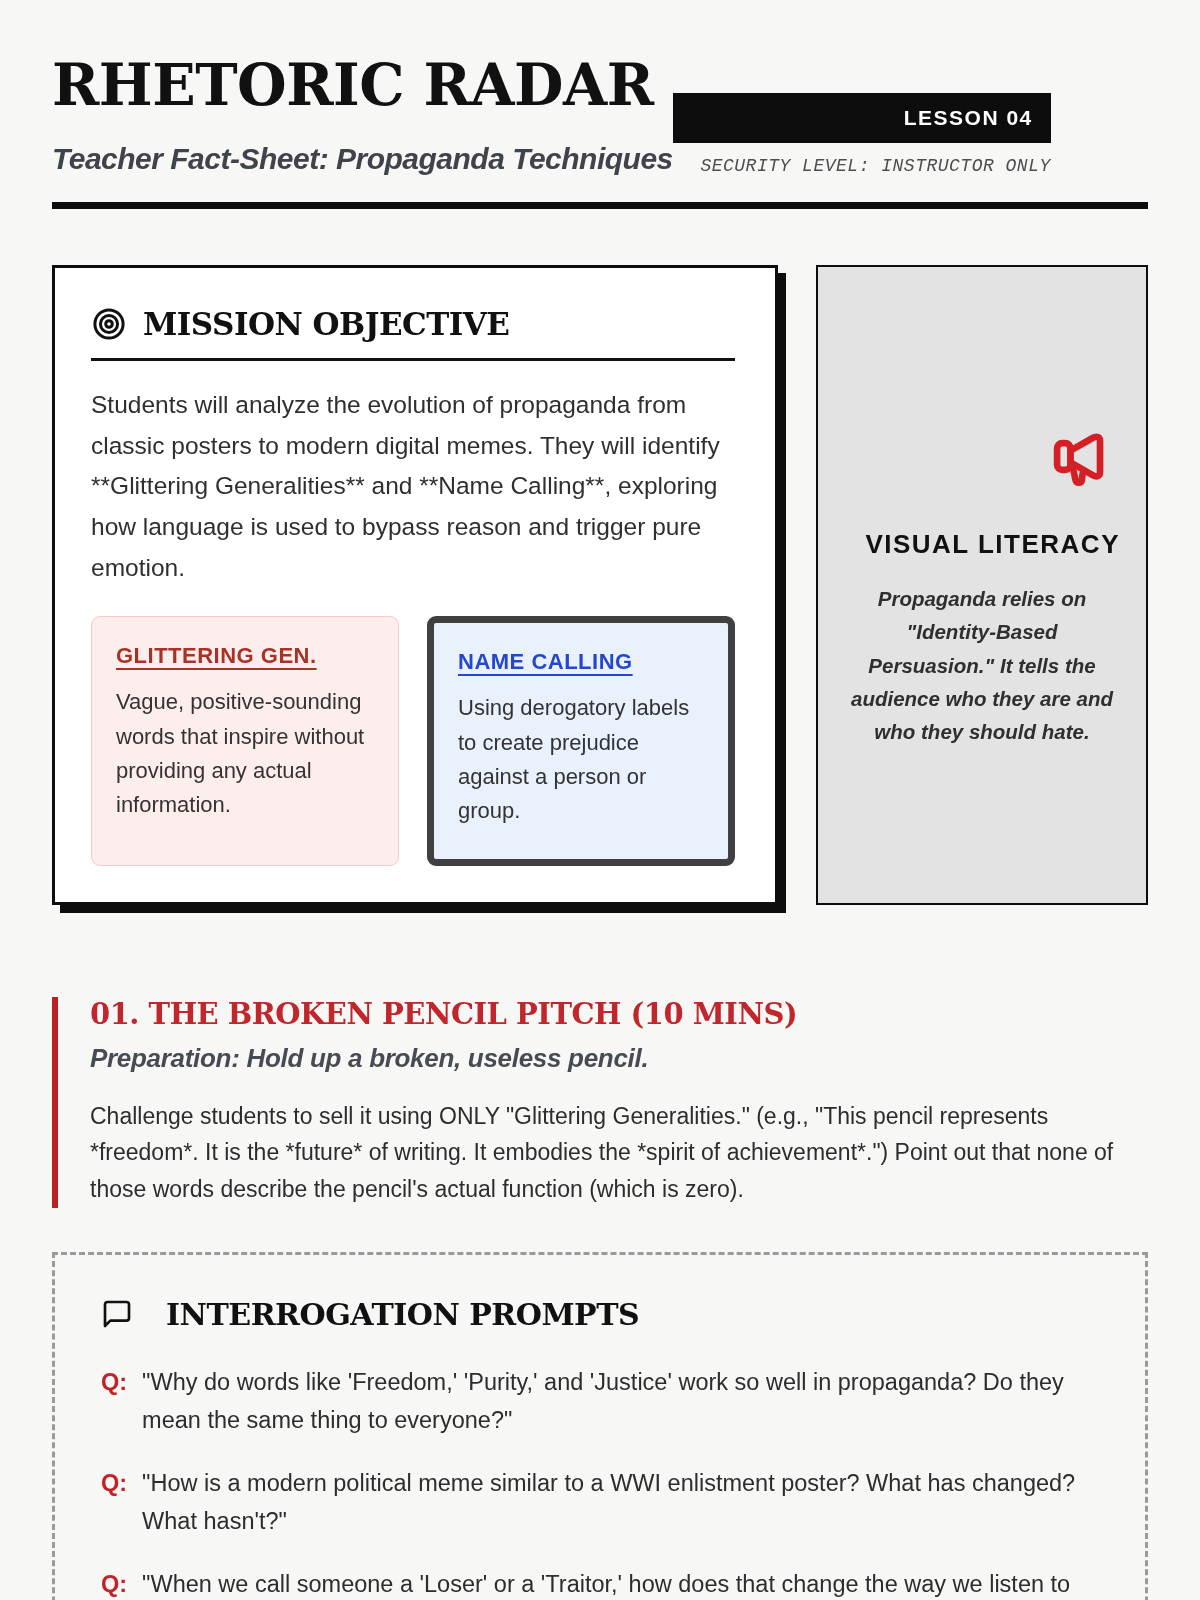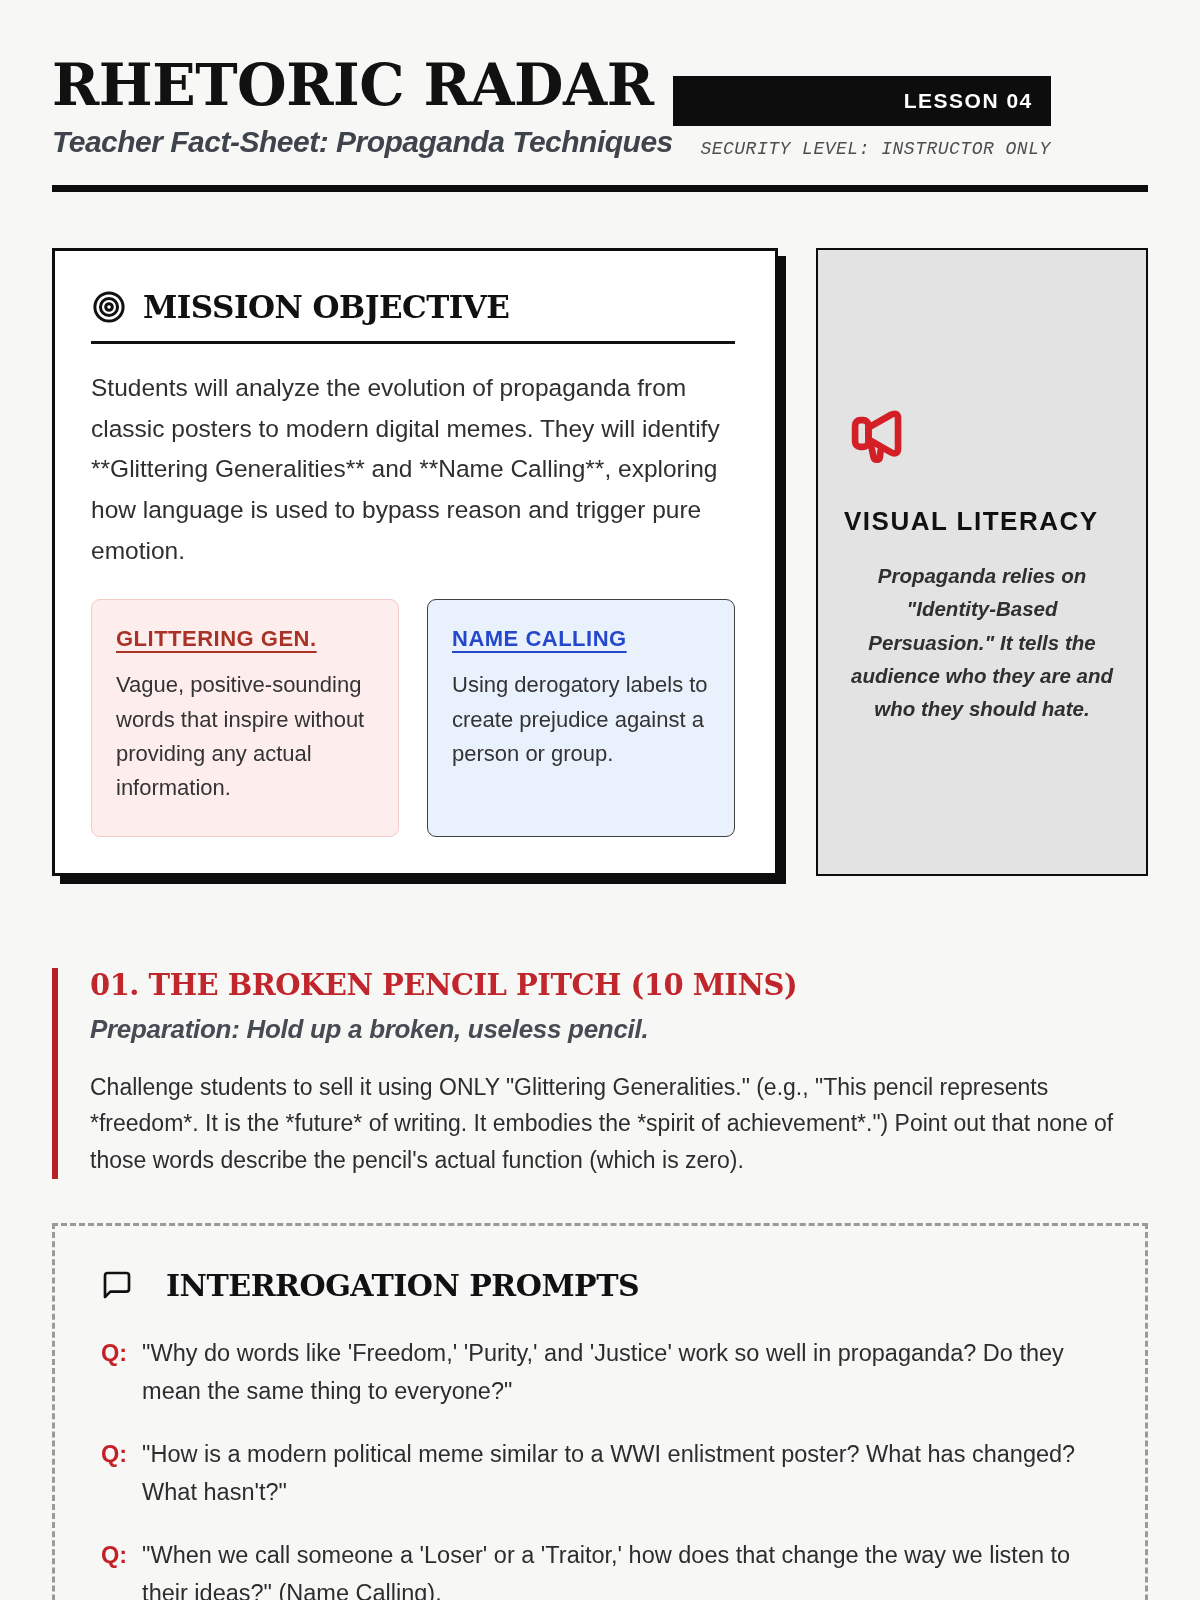--- a/index.html
+++ b/index.html
@@ -15,21 +15,21 @@
   .header { display: flex; align-items: flex-end; }
   .title {
     font-family: "DejaVu Serif", serif;
     font-weight: bold;
     font-size: 57px;
     letter-spacing: -2px;
     color: #b92025;
     line-height: 1;
   }
   .subtitle {
-    margin-top: 12px;
+    margin-top: 29px;
     font-size: 30px;
     font-style: italic;
     font-weight: bold;
     color: #3f444c;
     letter-spacing: -0.5px;
   }
   .header-right { width: 378px; text-align: right; flex-shrink: 0; }
   .lesson-badge {
     background: #0d0d0d;
     color: #ffffff;
@@ -75,39 +75,39 @@
   .card-head-rule { height: 3px; background: #111111; margin-top: 16px; }
   .mission-body {
     margin-top: 24px;
     font-size: 24.5px;
     line-height: 1.66;
     color: #2f2f2f;
   }
   .tech-grid { margin-top: 28px; display: grid; grid-template-columns: 1fr 1fr; gap: 28px; }
   .tech-box { border-radius: 9px; padding: 26px 24px 30px 24px; }
   .tech-box.red  { background: #fdeeed; border: 1px solid #f3cac8; }
-  .tech-box.blue { background: #e9f1fc; border: 1px solid #404040; }
+  .tech-box.blue { background: #e9f1fc; border: 7px solid #404040; }
   .tech-title {
     font-size: 22px;
     font-weight: bold;
     letter-spacing: 0.5px;
     text-decoration: underline;
     text-underline-offset: 5px;
     cursor: pointer;
   }
   .tech-box.red  .tech-title { color: #a93226; }
   .tech-box.blue .tech-title { color: #2547cb; }
   .tech-body { margin-top: 16px; font-size: 22px; line-height: 1.56; color: #333333; }
 
   .visual-panel {
     background: #e3e3e3;
     border: 2px solid #0d0d0d;
     display: flex;
     flex-direction: column;
-    align-items: flex-start;
+    align-items: flex-end;
     justify-content: center;
     text-align: center;
     padding: 16px 26px;
   }
   .visual-heading { margin-top: 34px; font-size: 26px; font-weight: bold; letter-spacing: 1.5px; color: #111; }
   .visual-body {
     margin-top: 22px;
     font-size: 20.5px;
     line-height: 1.62;
     font-style: italic;

